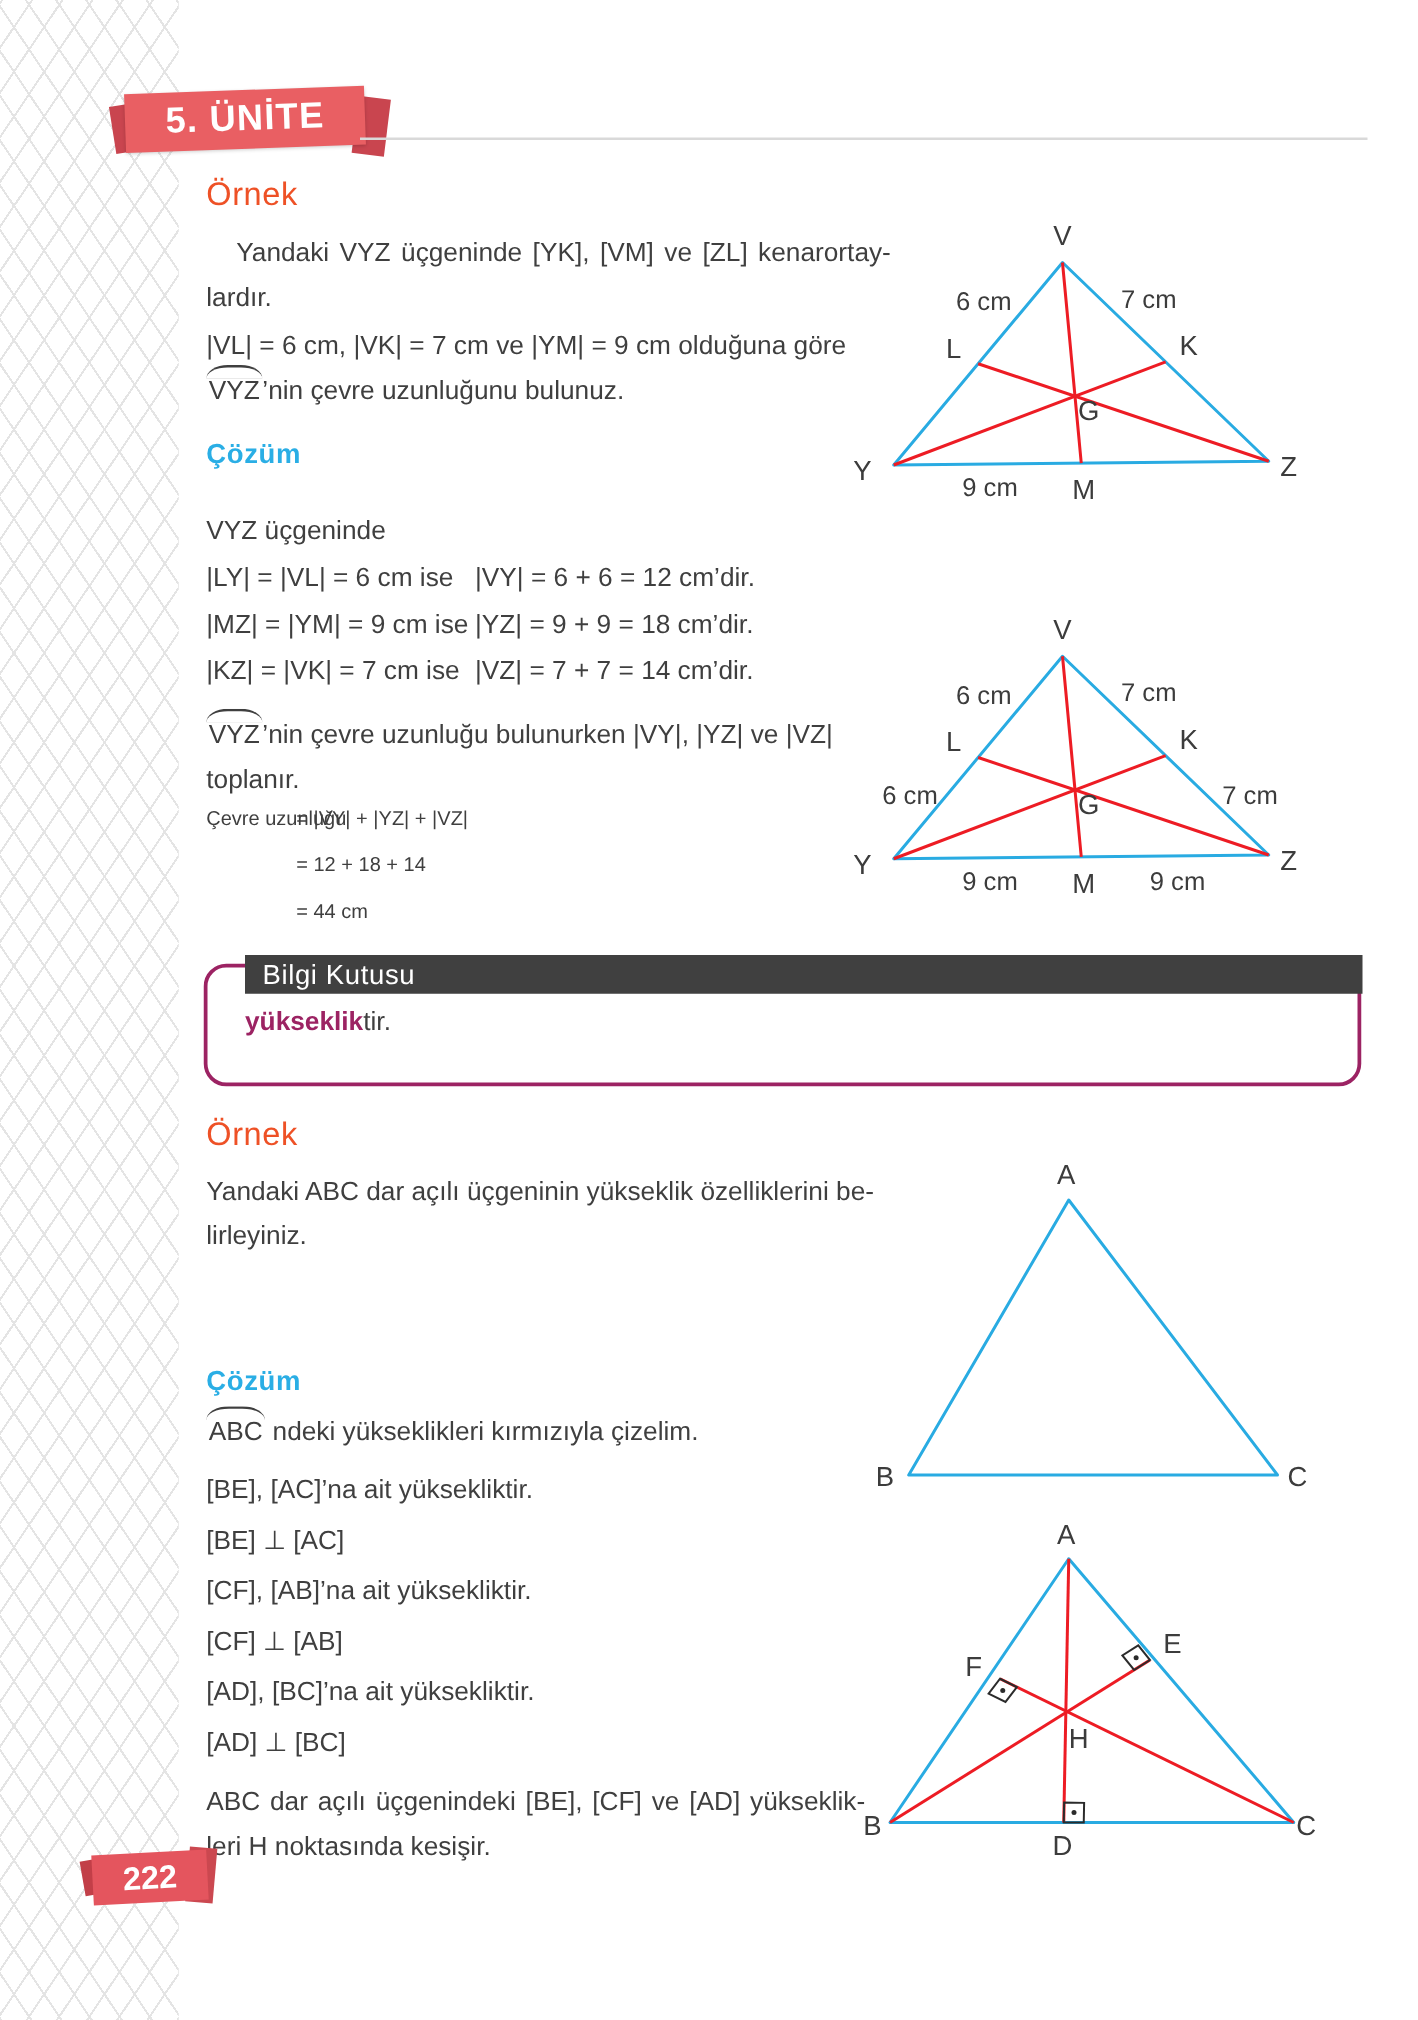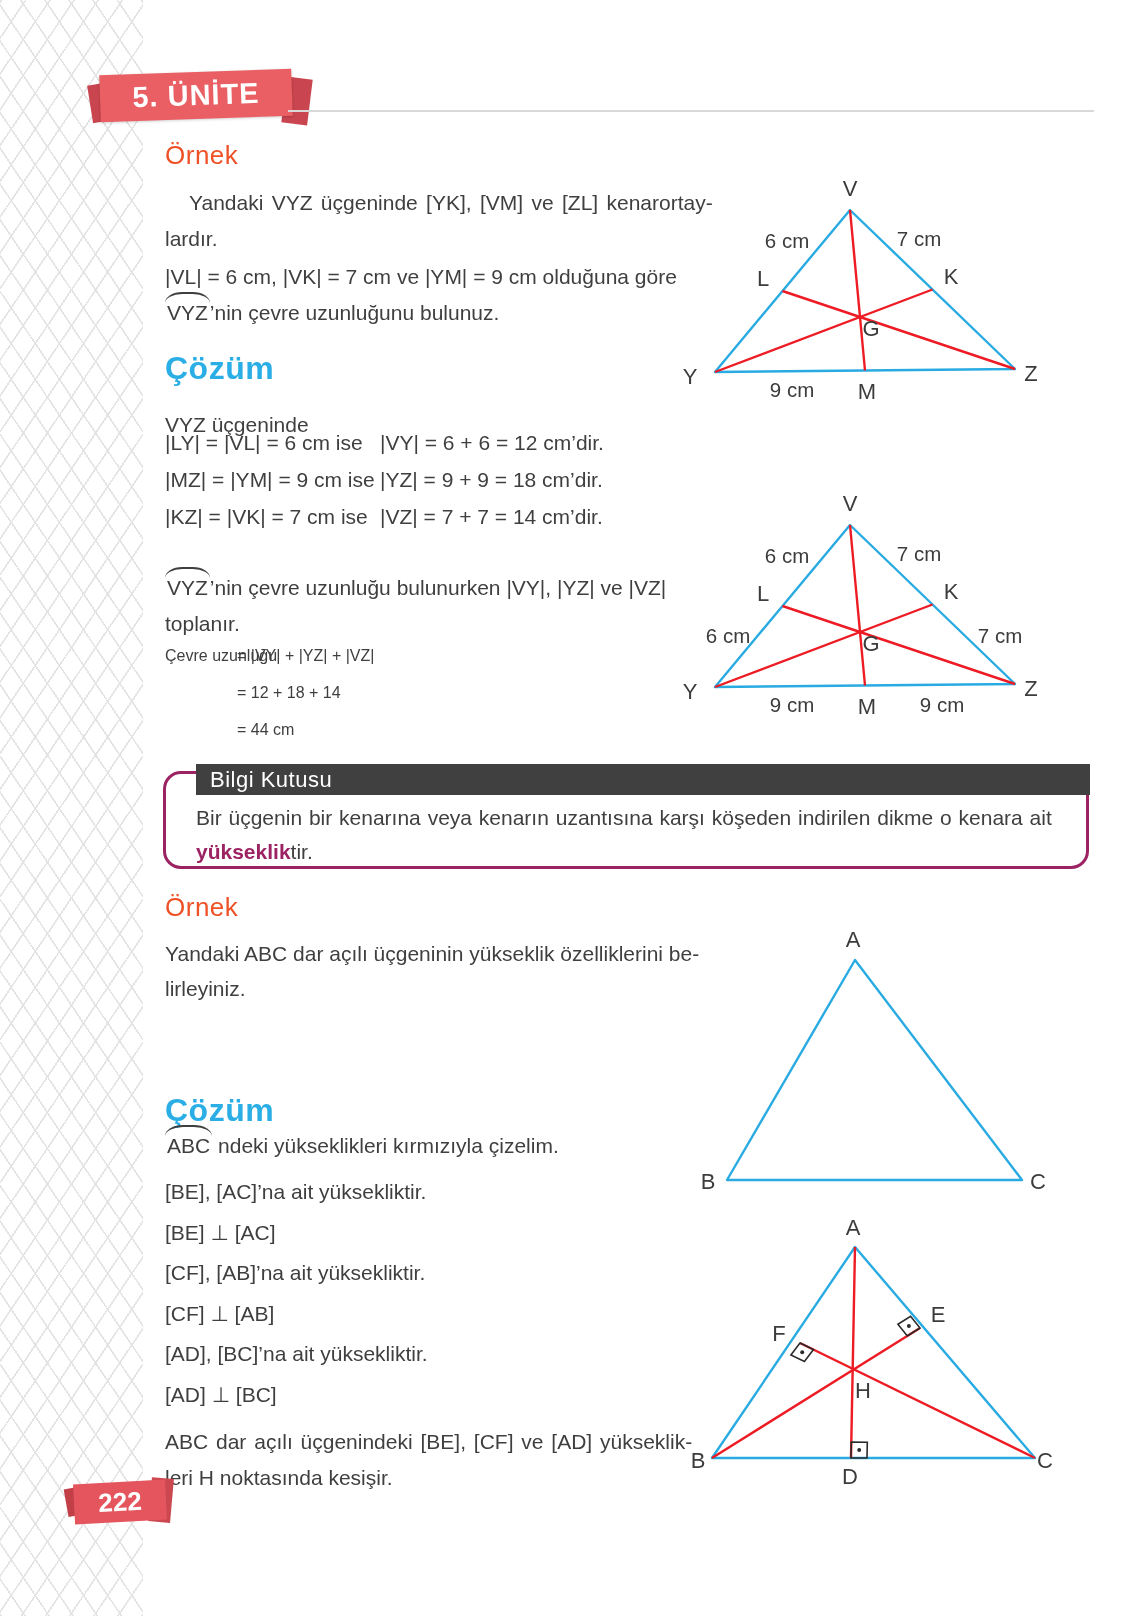--- a/index.html
+++ b/index.html
@@ -21,21 +21,21 @@
   .ub-fold-l{position:absolute;left:-6px;top:16px;width:18px;height:38px;background:#c9454f;transform:rotate(-9deg);}
   .ub-main{
     position:absolute;left:4px;top:4px;width:192px;height:47px;background:#e95f63;
     transform:rotate(-2deg);display:flex;align-items:center;justify-content:center;
     box-shadow:0 1px 3px rgba(0,0,0,.18);
   }
   .ub-main span{color:#fff;font-size:29px;font-weight:bold;letter-spacing:1px;}
   .top-rule{position:absolute;left:288px;top:110px;width:806px;height:2px;background:#d9d9d9;}
 
   .h-ornek{position:absolute;left:165px;color:#ee5126;font-size:26px;font-weight:normal;letter-spacing:.5px;}
-  .h-cozum{position:absolute;left:165px;color:#2aaee5;font-size:32px;font-weight:bold;letter-spacing:.5px;}
+  .h-cozum{position:absolute;left:165px;color:#2aaee5;font-size:22px;font-weight:bold;letter-spacing:.5px;}
 
   .txt{position:absolute;left:165px;font-size:21px;line-height:36px;white-space:nowrap;}
   .wide{word-spacing:2.5px;margin-left:24px;}
   .row .l{display:inline-block;width:215px;}
   .hat{position:relative;display:inline-block;padding:0 2px;}
   .hat::before{
     content:"";position:absolute;left:0;right:0;top:-3px;height:9px;
     border-top:2px solid #3f3f3f;border-radius:50% 50% 0 0/130% 130% 0 0;
   }
   .per-wrap{position:absolute;left:165px;font-size:16px;line-height:37px;}
@@ -106,21 +106,21 @@
     <text class="vlabel" x="291" y="112" text-anchor="middle">K</text>
     <text class="vlabel" x="207" y="227" text-anchor="middle">M</text>
     <text class="vlabel" x="211" y="164" text-anchor="middle">G</text>
     <text class="slabel" x="127" y="76" text-anchor="middle">6 cm</text>
     <text class="slabel" x="259" y="74" text-anchor="middle">7 cm</text>
     <text class="slabel" x="132" y="225" text-anchor="middle">9 cm</text>
   </svg>
 
   <div class="h-cozum" style="top:350px">Çözüm</div>
   <div class="txt" style="top:407px">VYZ üçgeninde</div>
-  <div class="txt" style="top:424px;line-height:37px">
+  <div class="txt" style="top:444px;line-height:37px">
     <div class="row"><span class="l">|LY| = |VL| = 6 cm ise</span><span>|VY| = 6 + 6 = 12 cm’dir.</span></div>
     <div class="row"><span class="l">|MZ| = |YM| = 9 cm ise</span><span>|YZ| = 9 + 9 = 18 cm’dir.</span></div>
     <div class="row"><span class="l">|KZ| = |VK| = 7 cm ise</span><span>|VZ| = 7 + 7 = 14 cm’dir.</span></div>
   </div>
   <div class="txt" style="top:570px">
     <div><span class="hat">VYZ</span><span>’nin çevre uzunluğu bulunurken |VY|, |YZ| ve |VZ|</span></div>
     <div>toplanır.</div>
   </div>
   <div class="per-wrap" style="top:637px">
     <span class="per-label">Çevre uzunluğu</span>
@@ -149,21 +149,20 @@
     <text class="slabel pink" x="68" y="156" text-anchor="middle">6 cm</text>
     <text class="slabel pink" x="340" y="156" text-anchor="middle">7 cm</text>
     <text class="slabel pink" x="282" y="225" text-anchor="middle">9 cm</text>
   </svg>
 
   <div class="ib-box"></div>
   <div class="ib-bar">
     <span>Bilgi Kutusu</span>
   </div>
   <div class="ib-body">
-    <div style="word-spacing:1px;white-space:nowrap">Bir üçgenin bir kenarına veya kenarın uzantısına karşı köşeden indirilen dikme o kenara ait</div>
     <div><span class="ib-bold">yükseklik</span><span>tir.</span></div>
   </div>
 
   <div class="h-ornek" style="top:892px">Örnek</div>
   <div class="txt" style="top:936px;line-height:35px">
     <div>Yandaki ABC dar açılı üçgeninin yükseklik özelliklerini be-</div>
     <div>lirleyiniz.</div>
   </div>
 
   <svg class="diag" style="left:660px;top:895px" width="385" height="300" viewBox="0 0 385 300">

